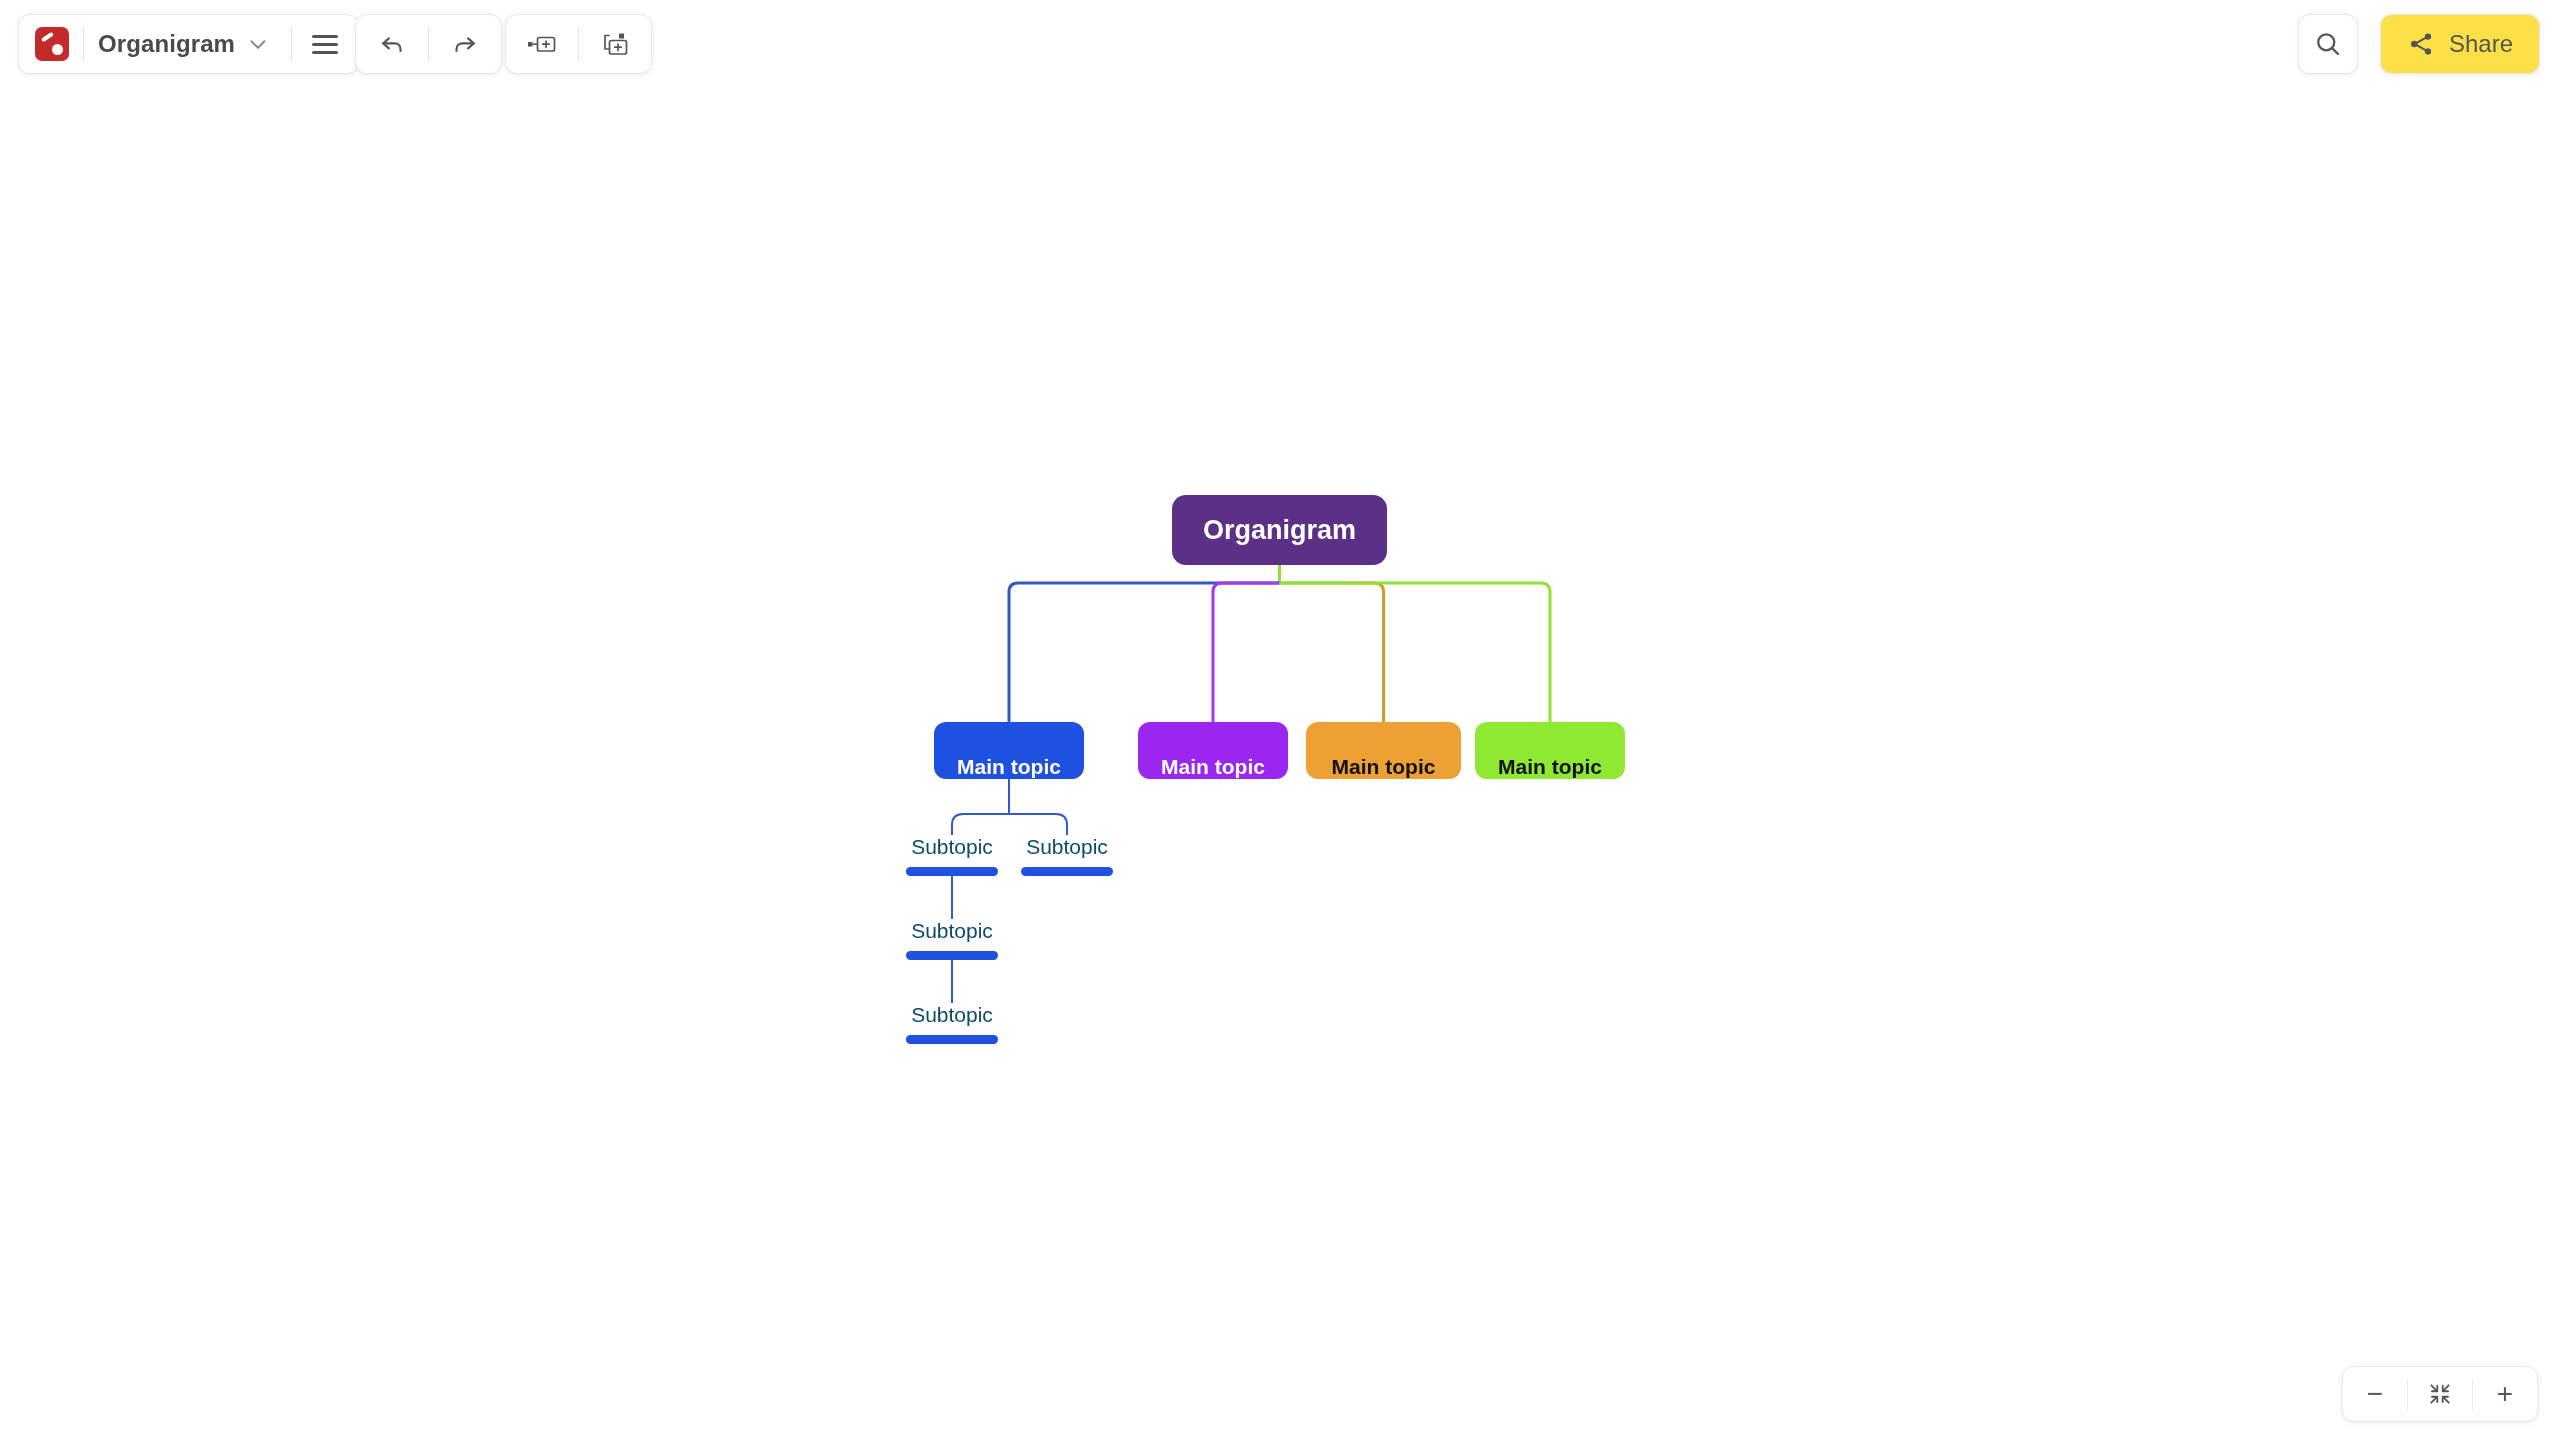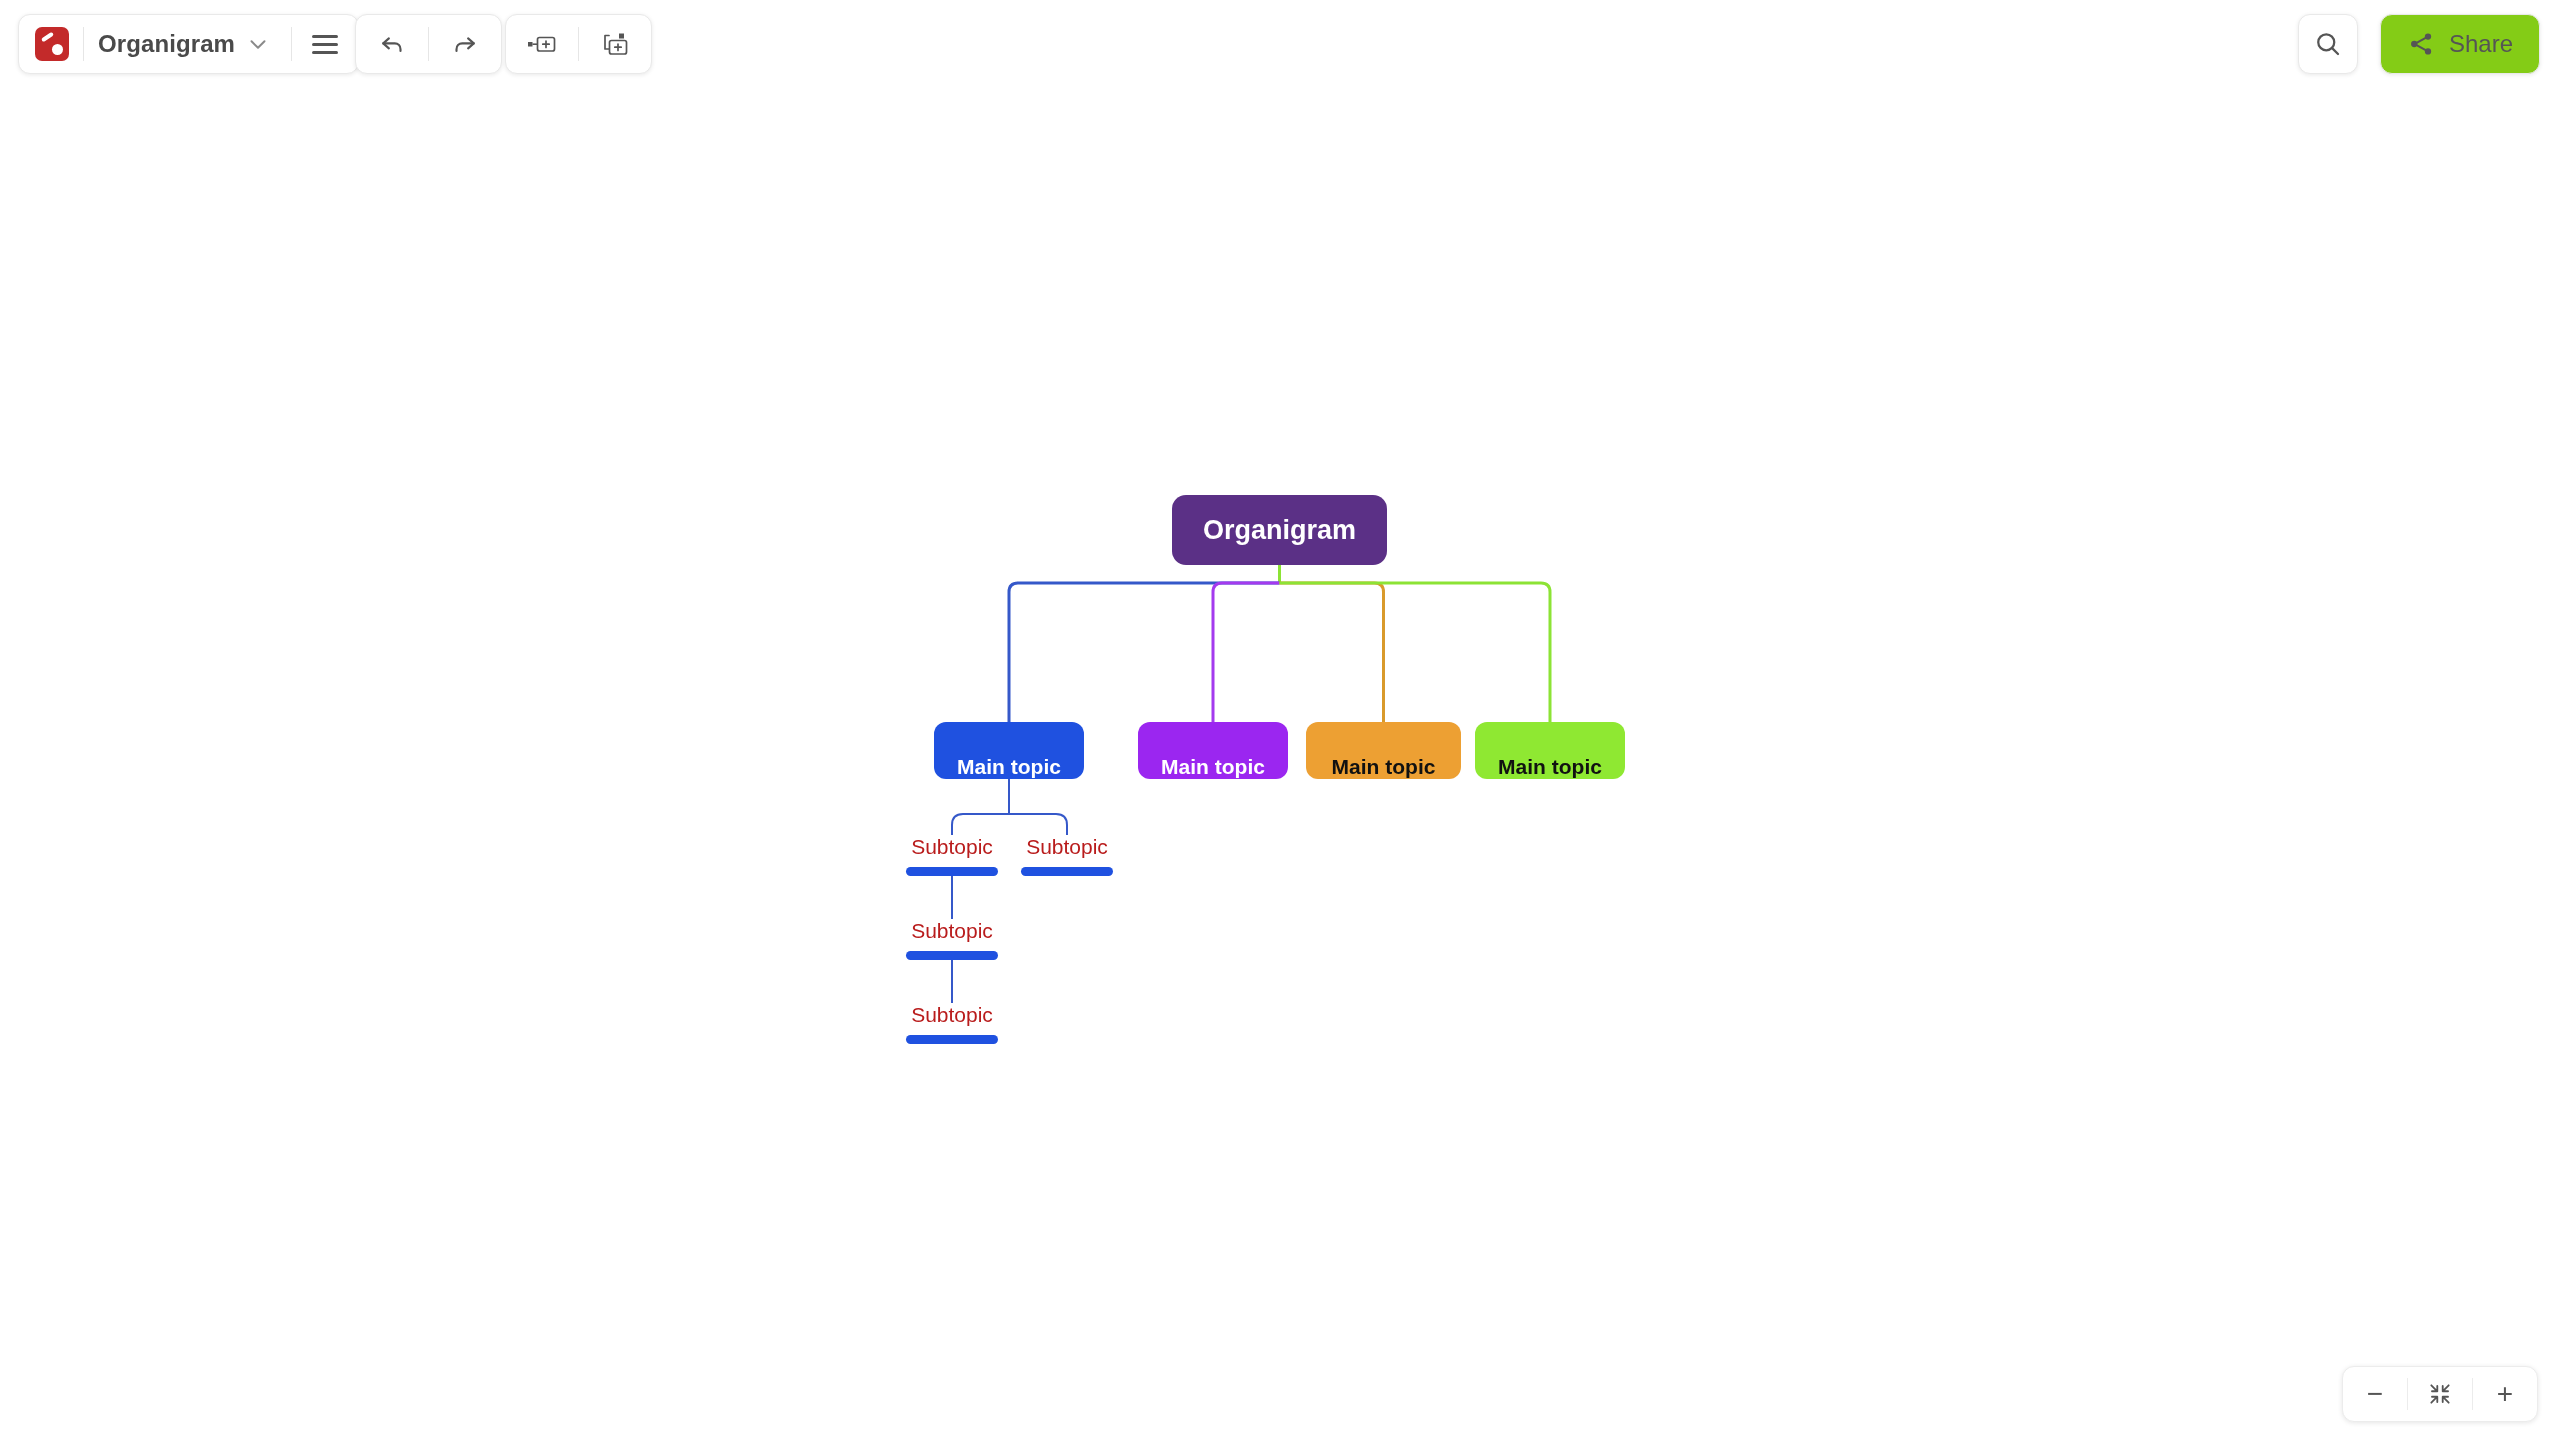--- a/index.html
+++ b/index.html
@@ -127,21 +127,21 @@
     background: #ffffff;
     border: 1px solid #e9e9e9;
     border-radius: 12px;
     box-shadow: 0 1px 4px rgba(0,0,0,0.09);
     display: flex; align-items: center; justify-content: center;
     cursor: pointer;
     box-sizing: border-box;
   }
   .btn-share {
     height: 60px;
-    background: #84cc16;
+    background: #fde047;
     border: 1px solid #e9e9e9;
     border-radius: 12px;
     box-shadow: 0 1px 4px rgba(0,0,0,0.09);
     display: flex; align-items: center; justify-content: center;
     gap: 14px;
     padding: 0 26px;
     cursor: pointer;
     box-sizing: border-box;
   }
   .share-label {
@@ -188,21 +188,21 @@
   .subnode {
     position: absolute;
     cursor: pointer;
     user-select: none;
     display: flex;
     flex-direction: column;
     align-items: center;
   }
   .subnode .sub-text {
     font-size: 21px;
-    color: #b91c1c;
+    color: #0c4a6e;
     font-weight: 400;
     white-space: nowrap;
     line-height: 1.1;
   }
   .subnode .sub-bar {
     margin-top: 9px;
     height: 9px;
     border-radius: 5px;
     width: 100%;
   }

